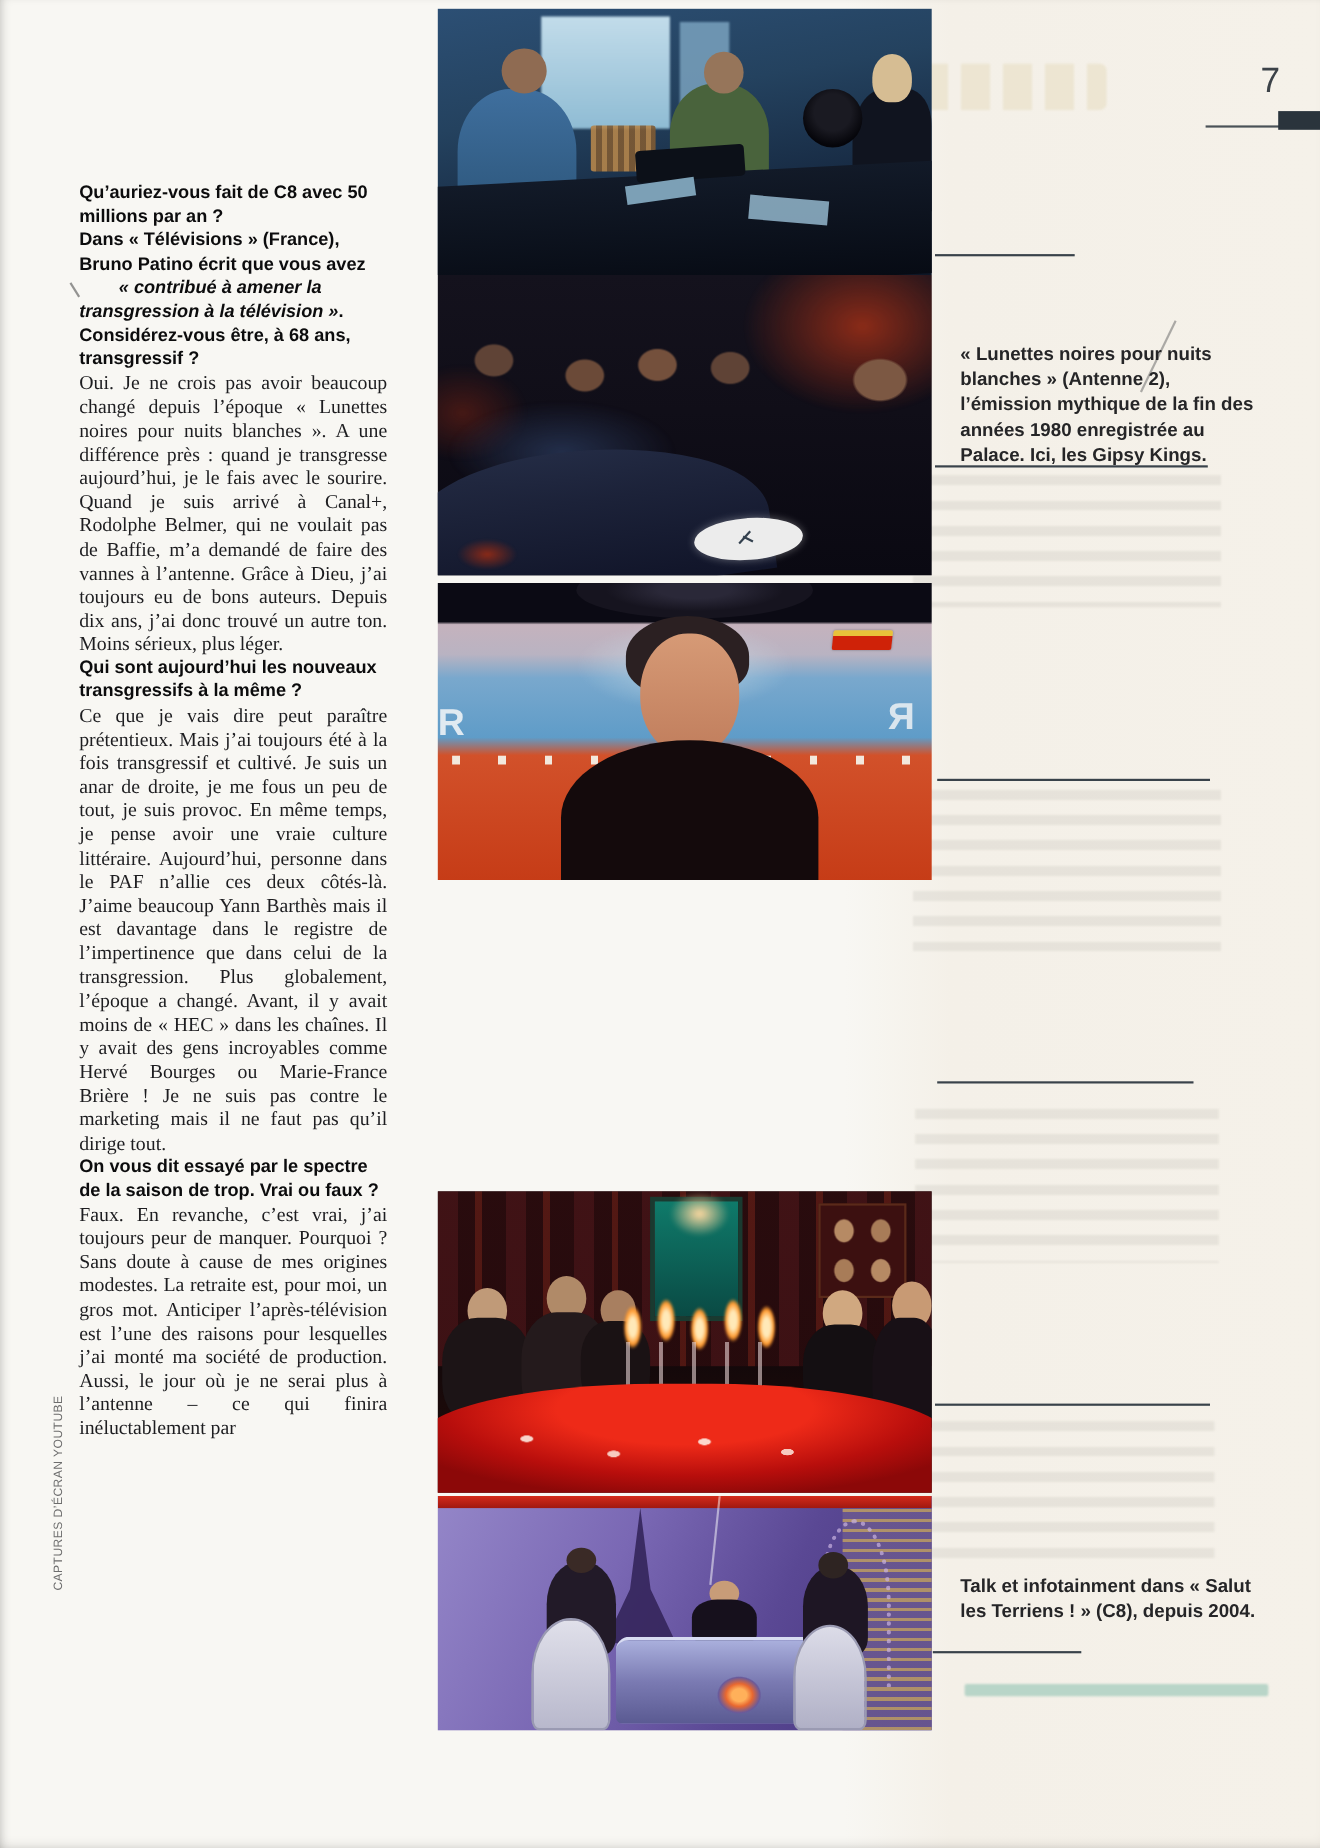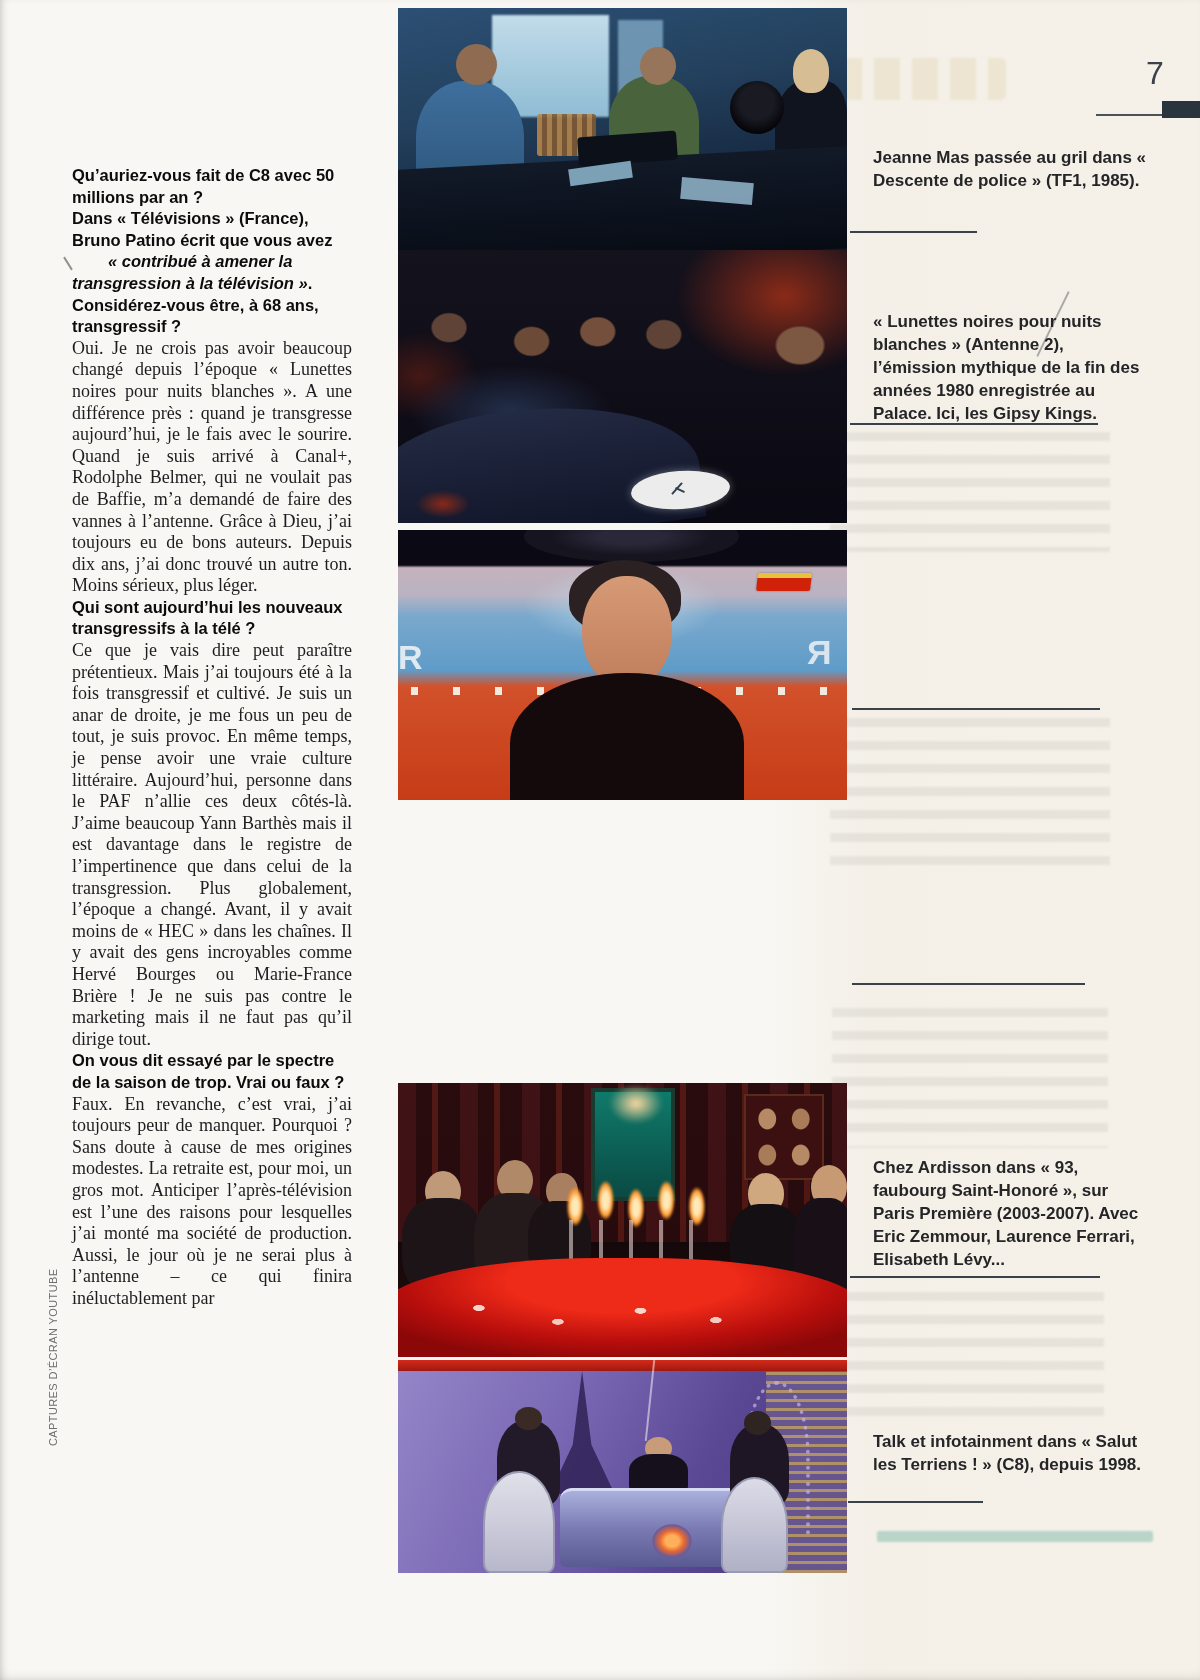--- a/index.html
+++ b/index.html
@@ -47,21 +47,21 @@
   <div class="ghost ghost-lines" style="left:832px;top:1008px;width:276px;height:140px;"></div>
   <div class="ghost ghost-lines" style="left:832px;top:1292px;width:272px;height:126px;"></div>
   <div class="ghost" style="left:877px;top:1531px;width:276px;height:11px;background:rgba(86,168,148,.38);border-radius:2px;"></div>
   <div class="s" style="left:1052px;top:288px;width:2px;height:72px;background:rgba(110,110,110,.55);transform:rotate(26deg);"></div>
   <div class="s" style="left:67px;top:256px;width:2px;height:15px;background:rgba(80,80,80,.6);transform:rotate(-32deg);"></div>
 
   <div class="article">
     <h3 class="q">Qu’auriez-vous fait de C8 avec 50 millions par an ?</h3>
     <h3 class="q"><span>Dans « Télévisions » (France), Bruno Patino écrit que vous avez </span><span class="it">« contribué à amener la transgression à la télévision »</span><span>. Considérez-vous être, à 68 ans, transgressif ?</span></h3>
     <p class="ans">Oui. Je ne crois pas avoir beaucoup changé depuis l’époque « Lunettes noires pour nuits blanches ». A une différence près : quand je transgresse aujourd’hui, je le fais avec le sourire. Quand je suis arrivé à Canal+, Rodolphe Belmer, qui ne voulait pas de Baffie, m’a demandé de faire des vannes à l’antenne. Grâce à Dieu, j’ai toujours eu de bons auteurs. Depuis dix ans, j’ai donc trouvé un autre ton. Moins sérieux, plus léger.</p>
-    <h3 class="q">Qui sont aujourd’hui les nouveaux transgressifs à la télé ?</h3>
+    <h3 class="q">Qui sont aujourd’hui les nouveaux transgressifs à la même ?</h3>
     <p class="ans">Ce que je vais dire peut paraître prétentieux. Mais j’ai toujours été à la fois transgressif et cultivé. Je suis un anar de droite, je me fous un peu de tout, je suis provoc. En même temps, je pense avoir une vraie culture littéraire. Aujourd’hui, personne dans le PAF n’allie ces deux côtés-là. J’aime beaucoup Yann Barthès mais il est davantage dans le registre de l’impertinence que dans celui de la transgression. Plus globalement, l’époque a changé. Avant, il y avait moins de « HEC » dans les chaînes. Il y avait des gens incroyables comme Hervé Bourges ou Marie-France Brière ! Je ne suis pas contre le marketing mais il ne faut pas qu’il dirige tout.</p>
     <h3 class="q">On vous dit essayé par le spectre de la saison de trop. Vrai ou faux ?</h3>
     <p class="ans">Faux. En revanche, c’est vrai, j’ai toujours peur de manquer. Pourquoi ? Sans doute à cause de mes origines modestes. La retraite est, pour moi, un gros mot. Anticiper l’après-télévision est l’une des raisons pour lesquelles j’ai monté ma société de production. Aussi, le jour où je ne serai plus à l’antenne – ce qui finira inéluctablement par</p>
   </div>
 
   <div class="ph" style="top:8px;height:242px;background:linear-gradient(170deg,#2c4f74 0%,#24425f 35%,#182c45 65%,#0d1626 100%);">
     <div class="s" style="left:21%;top:3%;width:26%;height:42%;background:linear-gradient(180deg,#c2dcea,#8fbcd4);filter:blur(1px);"></div>
     <div class="s" style="left:49%;top:5%;width:10%;height:32%;background:#7fa8c4;opacity:.8;filter:blur(1px);"></div>
     <div class="s" style="left:31%;top:44%;width:13%;height:17%;background:repeating-linear-gradient(90deg,#b5854a 0 5px,#7e5a33 5px 10px);border-radius:3px;opacity:.9;"></div>
     <div class="s" style="left:4%;top:30%;width:24%;height:52%;background:linear-gradient(180deg,#3f6f9e,#2b5478);border-radius:45% 45% 8% 8%;"></div>
@@ -154,29 +154,27 @@
     <div class="s" style="left:36%;top:60%;width:50%;height:36%;background:linear-gradient(180deg,#aab0dd 0%,#7a7ab2 50%,#5a5a92 100%);border-radius:12px 12px 6px 6px;border-top:3px solid #d8dcf2;"></div>
     <div class="s" style="left:55%;top:74%;width:12%;height:22%;background:radial-gradient(closest-side,#ffb05a 0 25%,#e86830 45%,#6a5a9a 70%,rgba(0,0,0,0) 75%);border-radius:50%;"></div>
     <div class="s" style="left:22%;top:28%;width:14%;height:40%;background:#221a28;border-radius:45% 45% 20% 20%;"></div>
     <div class="s" style="left:26%;top:22%;width:6%;height:11%;background:#3a2a26;border-radius:50%;"></div>
     <div class="s" style="left:19%;top:52%;width:15%;height:46%;background:linear-gradient(180deg,#e0e0ea,#b8b8cc);border-radius:50% 50% 10% 10%;border:2px solid #9a9ab2;"></div>
     <div class="s" style="left:74%;top:30%;width:13%;height:38%;background:#1e1624;border-radius:45% 45% 20% 20%;"></div>
     <div class="s" style="left:77%;top:24%;width:6%;height:11%;background:#2e2422;border-radius:50%;"></div>
     <div class="s" style="left:72%;top:55%;width:14%;height:43%;background:linear-gradient(180deg,#dcdce8,#b0b0c6);border-radius:50% 50% 10% 10%;border:2px solid #9a9ab2;"></div>
   </div>
 
-  <div class="cap" style="top:146px;">Jeanne Mas passée au gril dans « Descente de police » (TF1, 1985).</div>
   <div class="cap-line" style="left:850px;top:231px;width:127px;"></div>
 
   <div class="cap" style="top:310px;">« Lunettes noires pour nuits blanches » (Antenne 2), l’émission mythique de la fin des années 1980 enregistrée au Palace. Ici, les Gipsy Kings.</div>
   <div class="cap-line" style="left:850px;top:423px;width:248px;"></div>
 
   <div class="cap-line" style="left:852px;top:708px;width:248px;"></div>
 
   <div class="cap-line" style="left:852px;top:983px;width:233px;"></div>
 
-  <div class="cap" style="top:1156px;">Chez Ardisson dans « 93, faubourg Saint-Honoré », sur Paris Première (2003-2007). Avec Eric Zemmour, Laurence Ferrari, Elisabeth Lévy...</div>
   <div class="cap-line" style="left:850px;top:1276px;width:250px;"></div>
 
-  <div class="cap" style="top:1430px;">Talk et infotainment dans « Salut les Terriens ! » (C8), depuis 1998.</div>
+  <div class="cap" style="top:1430px;">Talk et infotainment dans « Salut les Terriens ! » (C8), depuis 2004.</div>
   <div class="cap-line" style="left:848px;top:1501px;width:135px;"></div>
 
 </div>
 
 </body></html>

